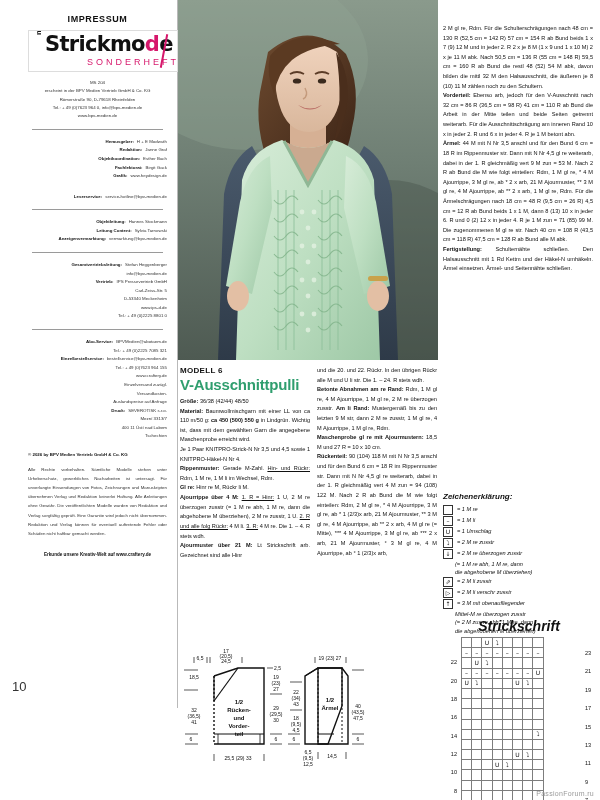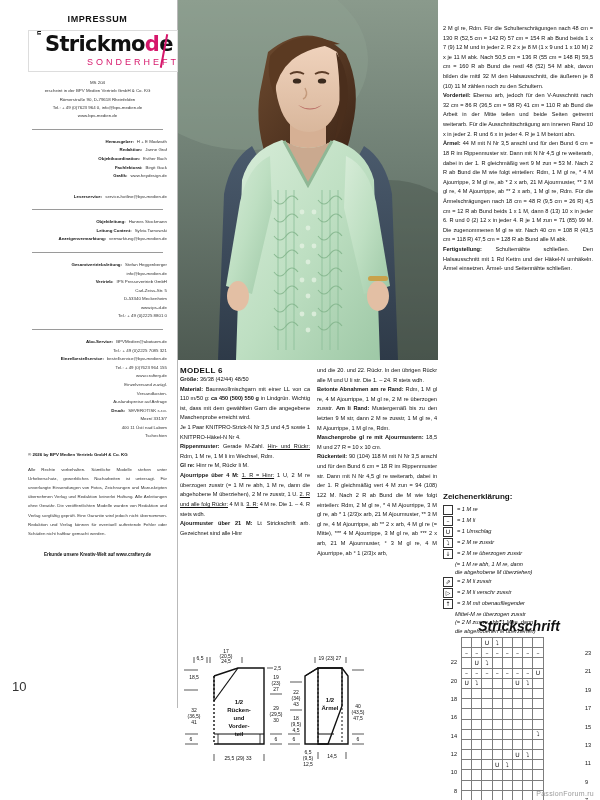--- a/index.html
+++ b/index.html
@@ -139,21 +139,21 @@
   }
   .collab{
     height:9.2px;line-height:9.2px;font-size:5.6px;text-align:left;
     color:#111;padding-left:2px;box-sizing:border-box;
   }
   
   .zeichen{
     position:absolute;left:443px;top:492px;width:152px;
   }
   .zeichen-h{
-    font-size:8px;font-weight:bold;color:#111;
+    font-size:8px;font-weight:bold;font-style:italic;color:#111;
     margin:0 0 4px 0;
   }
   .zeile{
     display:flex;align-items:flex-start;font-size:5.6px;
     font-style:italic;color:#111;line-height:1.5;margin-bottom:1px;
   }
   .sym{
     width:8px;height:8px;border:1px solid #333;background:#fff;
     margin-right:4px;flex:0 0 8px;position:relative;
     font-family:"DejaVu Sans",sans-serif;font-size:6px;line-height:7px;
@@ -416,20 +416,21 @@
 
       <ellipse cx="60" cy="296" rx="11" ry="15" fill="#e3bfa4"></ellipse>
       <ellipse cx="200" cy="296" rx="11" ry="15" fill="#e3bfa4"></ellipse>
 
       <rect x="190" y="276" width="20" height="5" rx="2.5" fill="#c9a24a"></rect>
     </svg>
   </div>
 
   <div class="col-a">
     <div class="modell-kicker">MODELL 6</div>
+    <div class="modell-title">V-Ausschnittpulli</div>
     <p class="body-txt"><b>Größe:</b> 36/38 (42/44) 48/50</p>
     <p class="body-txt"><b>Material:</b> Baumwollmischgarn mit einer LL von ca 110 m/50 g: <b>ca 450 (500) 550 g</b> in Lindgrün. Wichtig ist, dass mit dem gewählten Garn die angegebene Maschenprobe erreicht wird.</p>
     <p class="body-txt">Je 1 Paar KNITPRO-Strick-N Nr 3,5 und 4,5 sowie 1 KNITPRO-Häkel-N Nr 4.</p>
     <p class="body-txt"><b>Rippenmuster:</b> Gerade M-Zahl. <u>Hin- und Rückr:</u> Rdm, 1 M re, 1 M li im Wechsel, Rdm.</p>
     <p class="body-txt"><b>Gl re:</b> Hinr re M, Rückr li M.</p>
     <p class="body-txt"><b>Ajourrippe über 4 M:</b> <u>1. R = Hinr:</u> 1 U, 2 M re überzogen zusstr (= 1 M re abh, 1 M re, dann die abgehobene M überziehen), 2 M re zusstr, 1 U. <u>2. R und alle folg Rückr:</u> 4 M li. <u>3. R:</u> 4 M re. Die 1. – 4. R stets wdh.</p>
     <p class="body-txt"><b>Ajourmuster über 21 M:</b> Lt Strickschrift arb. Gezeichnet sind alle Hinr</p>
   </div>
 
   <div class="col-b">

